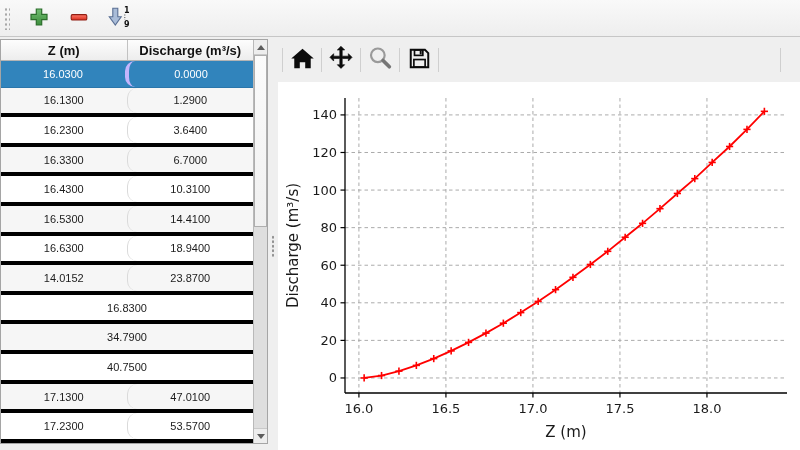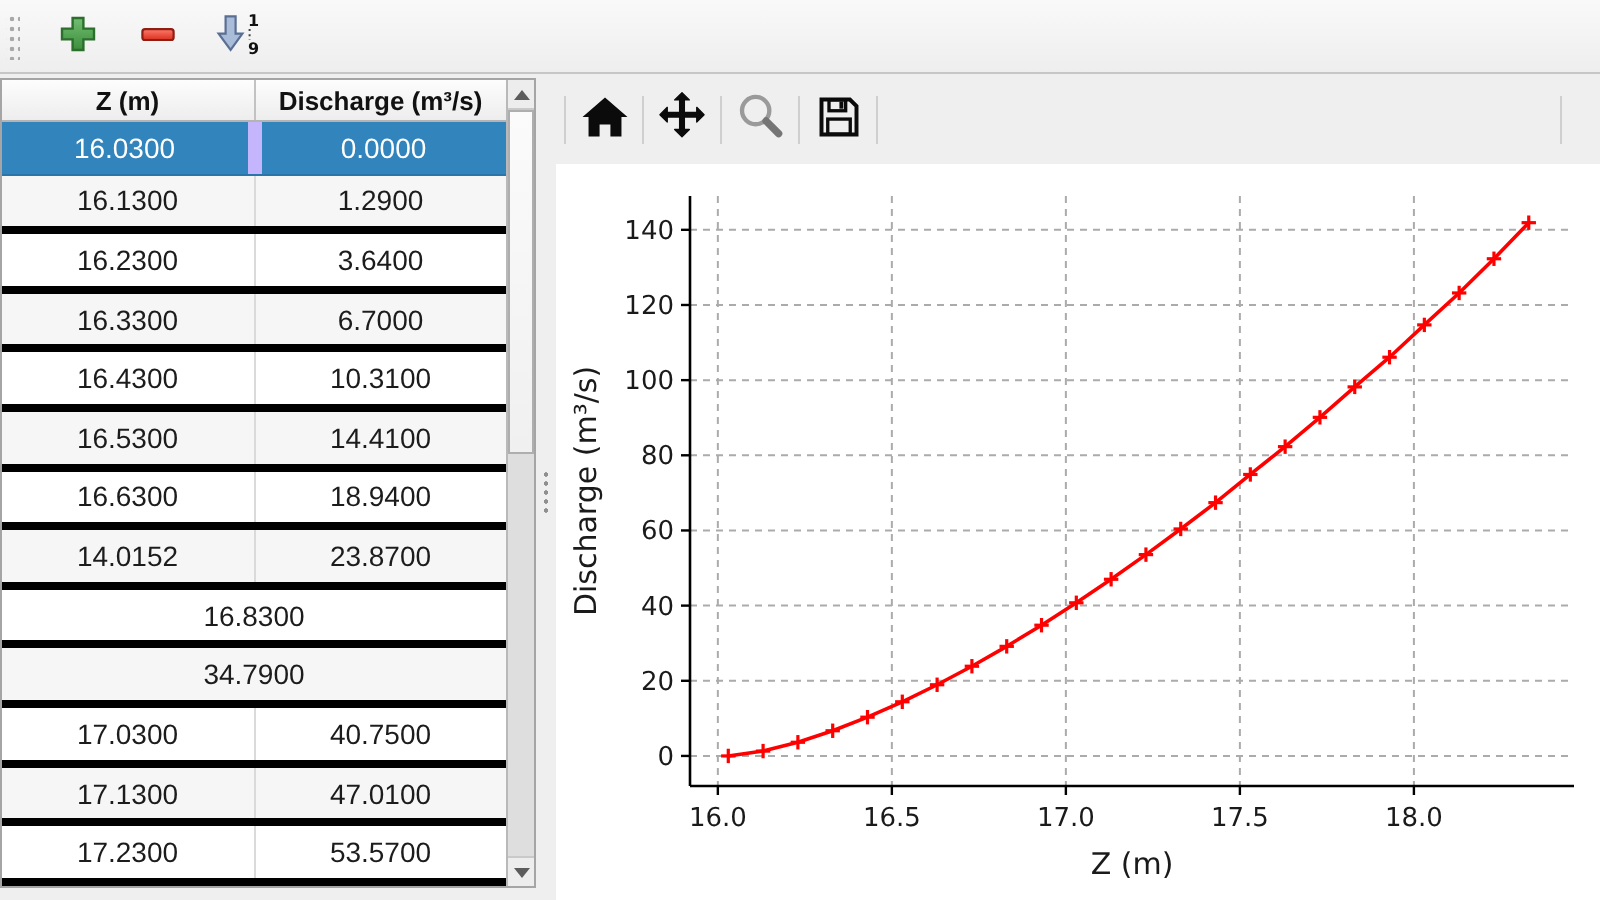--- a/index.html
+++ b/index.html
@@ -31,25 +31,25 @@
   .thead { display:flex; height:21px; flex:0 0 21px;
     background:linear-gradient(#fdfdfd,#ededed);
     border-bottom:1px solid #b4b4b4; }
   .hcell { flex:1; font-weight:bold; font-size:13px; color:#111;
     display:flex; align-items:center; justify-content:center; }
   .hcell + .hcell { border-left:1px solid #c2c2c2; }
   .tbody { flex:1; display:flex; flex-direction:column; }
   .trow { flex:1; display:flex; background:#ffffff; border-bottom:4px solid #000000; }
   .trow.alt { background:#f6f6f6; }
   .trow.sel { background:var(--sel,#3184bc); border-bottom:1px solid #2a76ab; }
-  .tcell { flex:1; font-size:14px; color:#1c1c1c;
-    display:flex; align-items:center; justify-content:center; }
+  .tcell { flex:1; font-size:11px; color:#1c1c1c;
+    display:flex; align-items:center; justify-content:center;border-radius:10px; }
   .tcell + .tcell { border-left:1px solid #dadada; }
   .trow.sel .tcell { color:#ffffff; }
-  .trow.sel .tcell + .tcell { border-left:7px solid #c4b5fd; }
+  .trow.sel .tcell + .tcell { border-left:4px solid #c4b5fd; }
 
   
   .vscroll { flex:0 0 14px; border-left:1px solid #b9b9b9; background:#e4e4e4;
     display:flex; flex-direction:column; }
   .sb-btn { flex:0 0 15px; background:#ededed; display:flex;
     align-items:center; justify-content:center; }
   .sb-btn.up { border-bottom:1px solid #c9c9c9; }
   .sb-btn.down { border-top:1px solid #c9c9c9; }
   .tri-up { width:0; height:0; border-left:4px solid transparent;
     border-right:4px solid transparent; border-bottom:5px solid #5c5c5c; }
@@ -156,21 +156,20 @@
           <div class="tcell">14.0152</div>
           <div class="tcell">23.8700</div>
         </div>
         <div class="trow">
           <div class="tcell">16.8300</div>
         </div>
         <div class="trow alt">
           <div class="tcell">34.7900</div>
         </div>
         <div class="trow">
-          <div class="tcell">17.0300</div>
           <div class="tcell">40.7500</div>
         </div>
         <div class="trow alt">
           <div class="tcell">17.1300</div>
           <div class="tcell">47.0100</div>
         </div>
         <div class="trow">
           <div class="tcell">17.2300</div>
           <div class="tcell">53.5700</div>
         </div>

